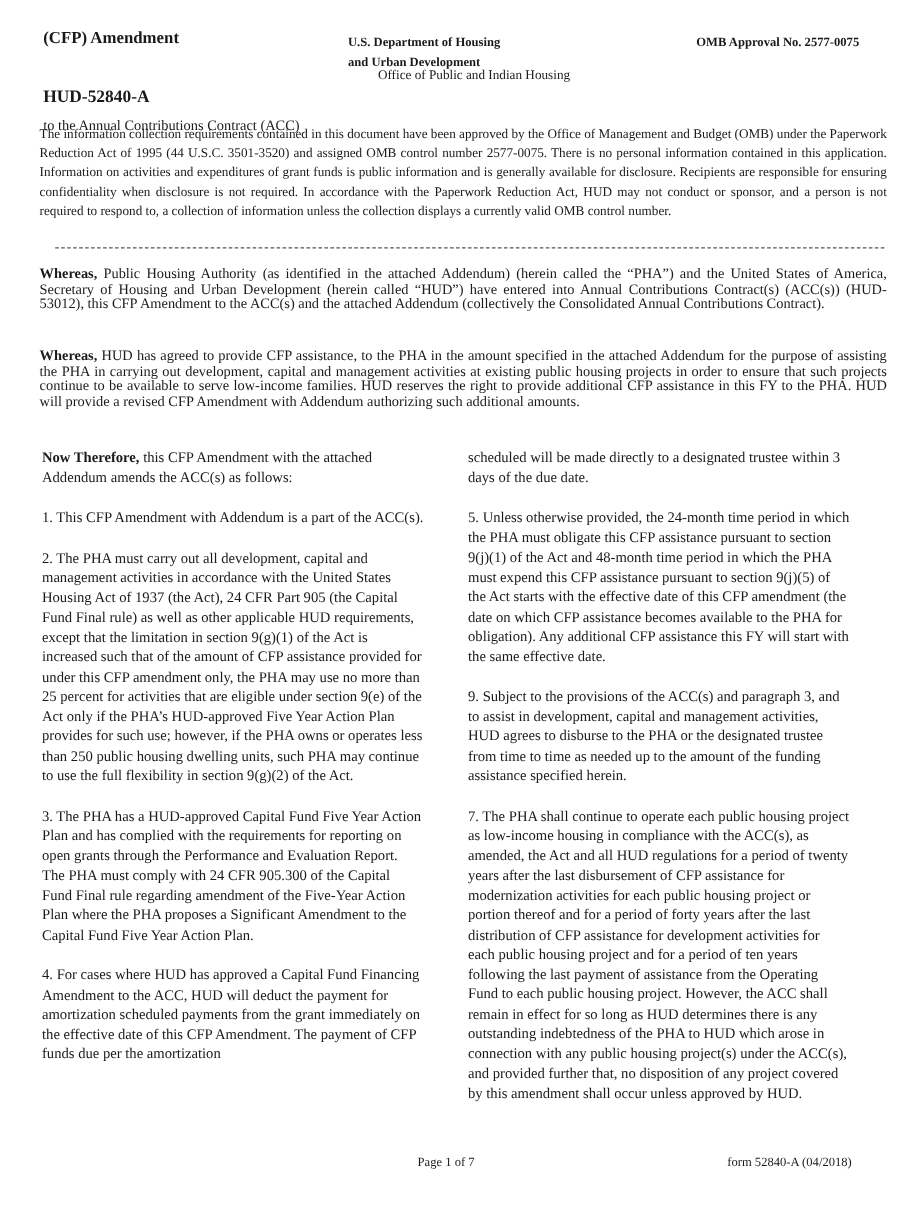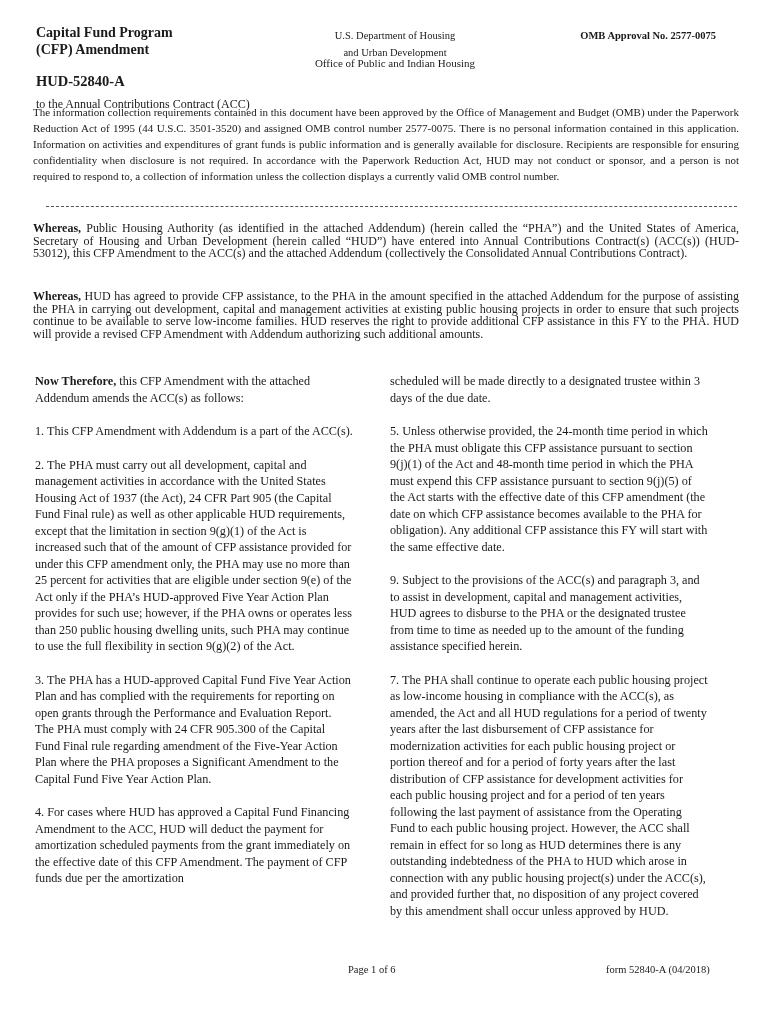--- a/index.html
+++ b/index.html
@@ -26,22 +26,21 @@
     .hdr-sub {
       left: 36px; top: 57px;
       font-size: 12px; line-height: 14px; white-space: nowrap; margin-top: 40px;
     }
     .hdr-form {
       left: 36px; top: 73px;
       font-size: 14.5px; font-weight: bold; line-height: 17px;
     }
     .hdr-dept {
       left: 290px; top: 27px; width: 210px;
-      text-align: center;
-      font-size: 10.5px; font-weight: normal; line-height: 17px;
+      font-size: 10.5px; font-weight: bold; line-height: 17px;
     }
     .hdr-office {
       left: 290px; top: 56px; width: 210px;
       text-align: center;
       font-size: 11px; line-height: 15px; white-space: nowrap;
     }
     .hdr-omb {
       left: 530px; top: 27px; width: 186px;
       text-align: right;
       font-size: 10.5px; font-weight: bold; line-height: 17px;
@@ -81,21 +80,20 @@
     }
     .footer-form {
       left: 606px; top: 964px;
       font-size: 10.5px;
     }
   </style>
 </head>
 <body>
 
 <div class="abs hdr-title">
-  <div>Capital Fund Program</div>
   <div>(CFP) Amendment</div>
 </div>
 <div class="abs hdr-sub">to the Annual Contributions Contract (ACC)</div>
 <div class="abs hdr-form">HUD-52840-A</div>
 
 <div class="abs hdr-dept">
   <div>U.S. Department of Housing</div>
   <div>and Urban Development</div>
 </div>
 <div class="abs hdr-office">Office of Public and Indian Housing</div>
@@ -122,14 +120,14 @@
   <p>4. For cases where HUD has approved a Capital Fund Financing Amendment to the ACC, HUD will deduct the payment for amortization scheduled payments from the grant immediately on the effective date of this CFP Amendment.  The payment of CFP funds due per the amortization</p>
 </div>
 
 <div class="abs col col-right">
   <p>scheduled will be made directly to a designated trustee within 3 days of the due date.</p>
   <p>5. Unless otherwise provided, the 24-month time period in which the PHA must obligate this CFP assistance pursuant to section 9(j)(1) of the Act and 48-month time period in which the PHA must expend this CFP assistance pursuant to section 9(j)(5) of the Act starts with the effective date of this CFP amendment (the date on which CFP assistance becomes available to the PHA for obligation).  Any additional CFP assistance this FY will start with the same effective date.</p>
   <p>9. Subject to the provisions of the ACC(s) and paragraph 3, and to assist in development, capital and management activities, HUD agrees to disburse to the PHA or the designated trustee from time to time as needed up to the amount of the funding assistance specified herein.</p>
   <p>7. The PHA shall continue to operate each public housing project as low-income housing in compliance with the ACC(s), as amended, the Act and all HUD regulations for a period of twenty years after the last disbursement of CFP assistance for modernization activities for each public housing project or portion thereof and for a period of forty years after the last distribution of CFP assistance for development activities for each public housing project and for a period of ten years following the last payment of assistance from the Operating Fund to each public housing project.  However, the ACC shall remain in effect for so long as HUD determines there is any outstanding indebtedness of the PHA to HUD which arose in connection with any public housing project(s) under the ACC(s), and provided further that, no disposition of any project covered by this amendment shall occur unless approved by HUD.</p>
 </div>
 
-<div class="abs footer-page">Page 1 of 6</div>
+<div class="abs footer-page">Page 1 of 7</div>
 <div class="abs footer-form">form 52840-A (04/2018)</div>
 
 </body></html>

